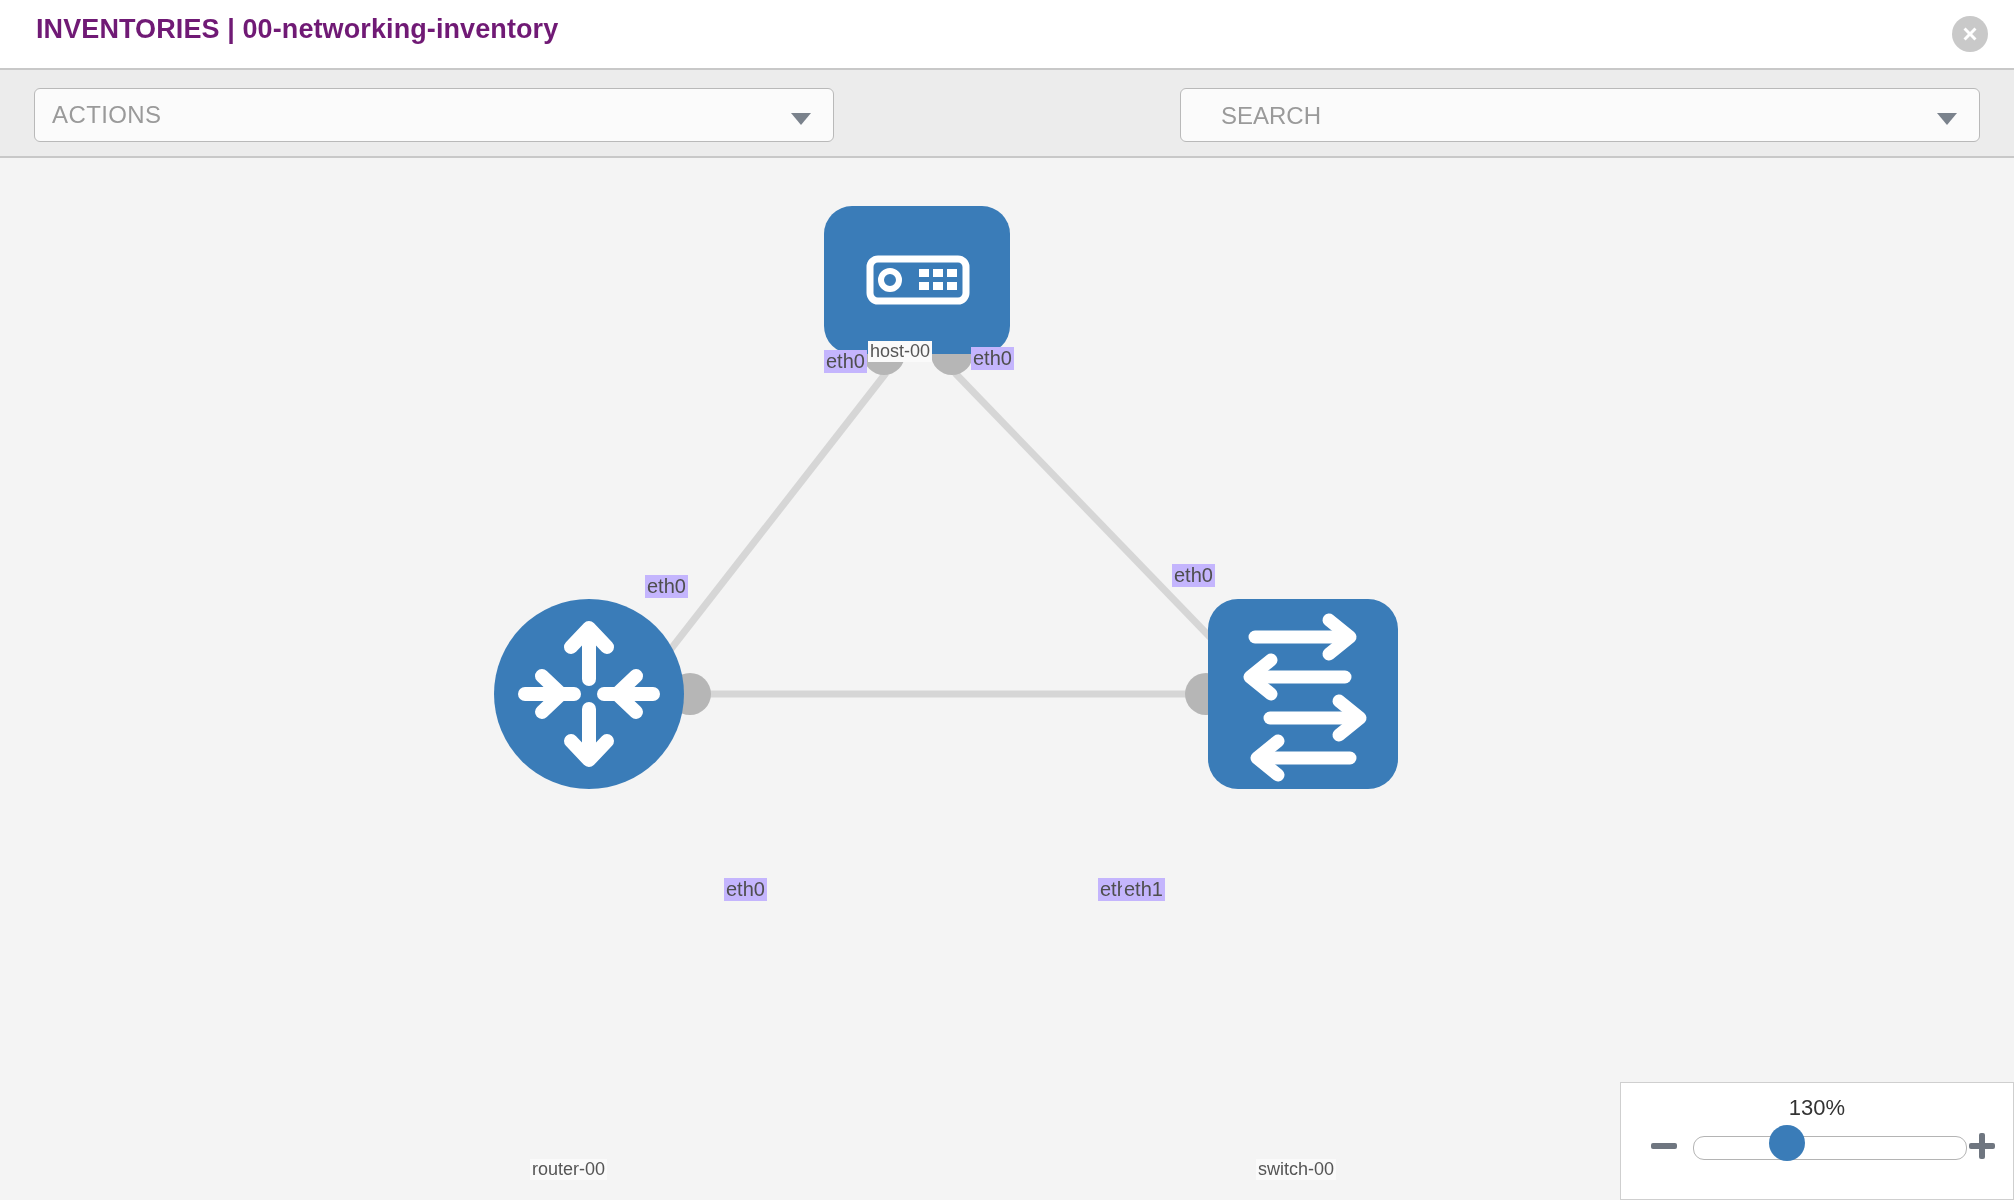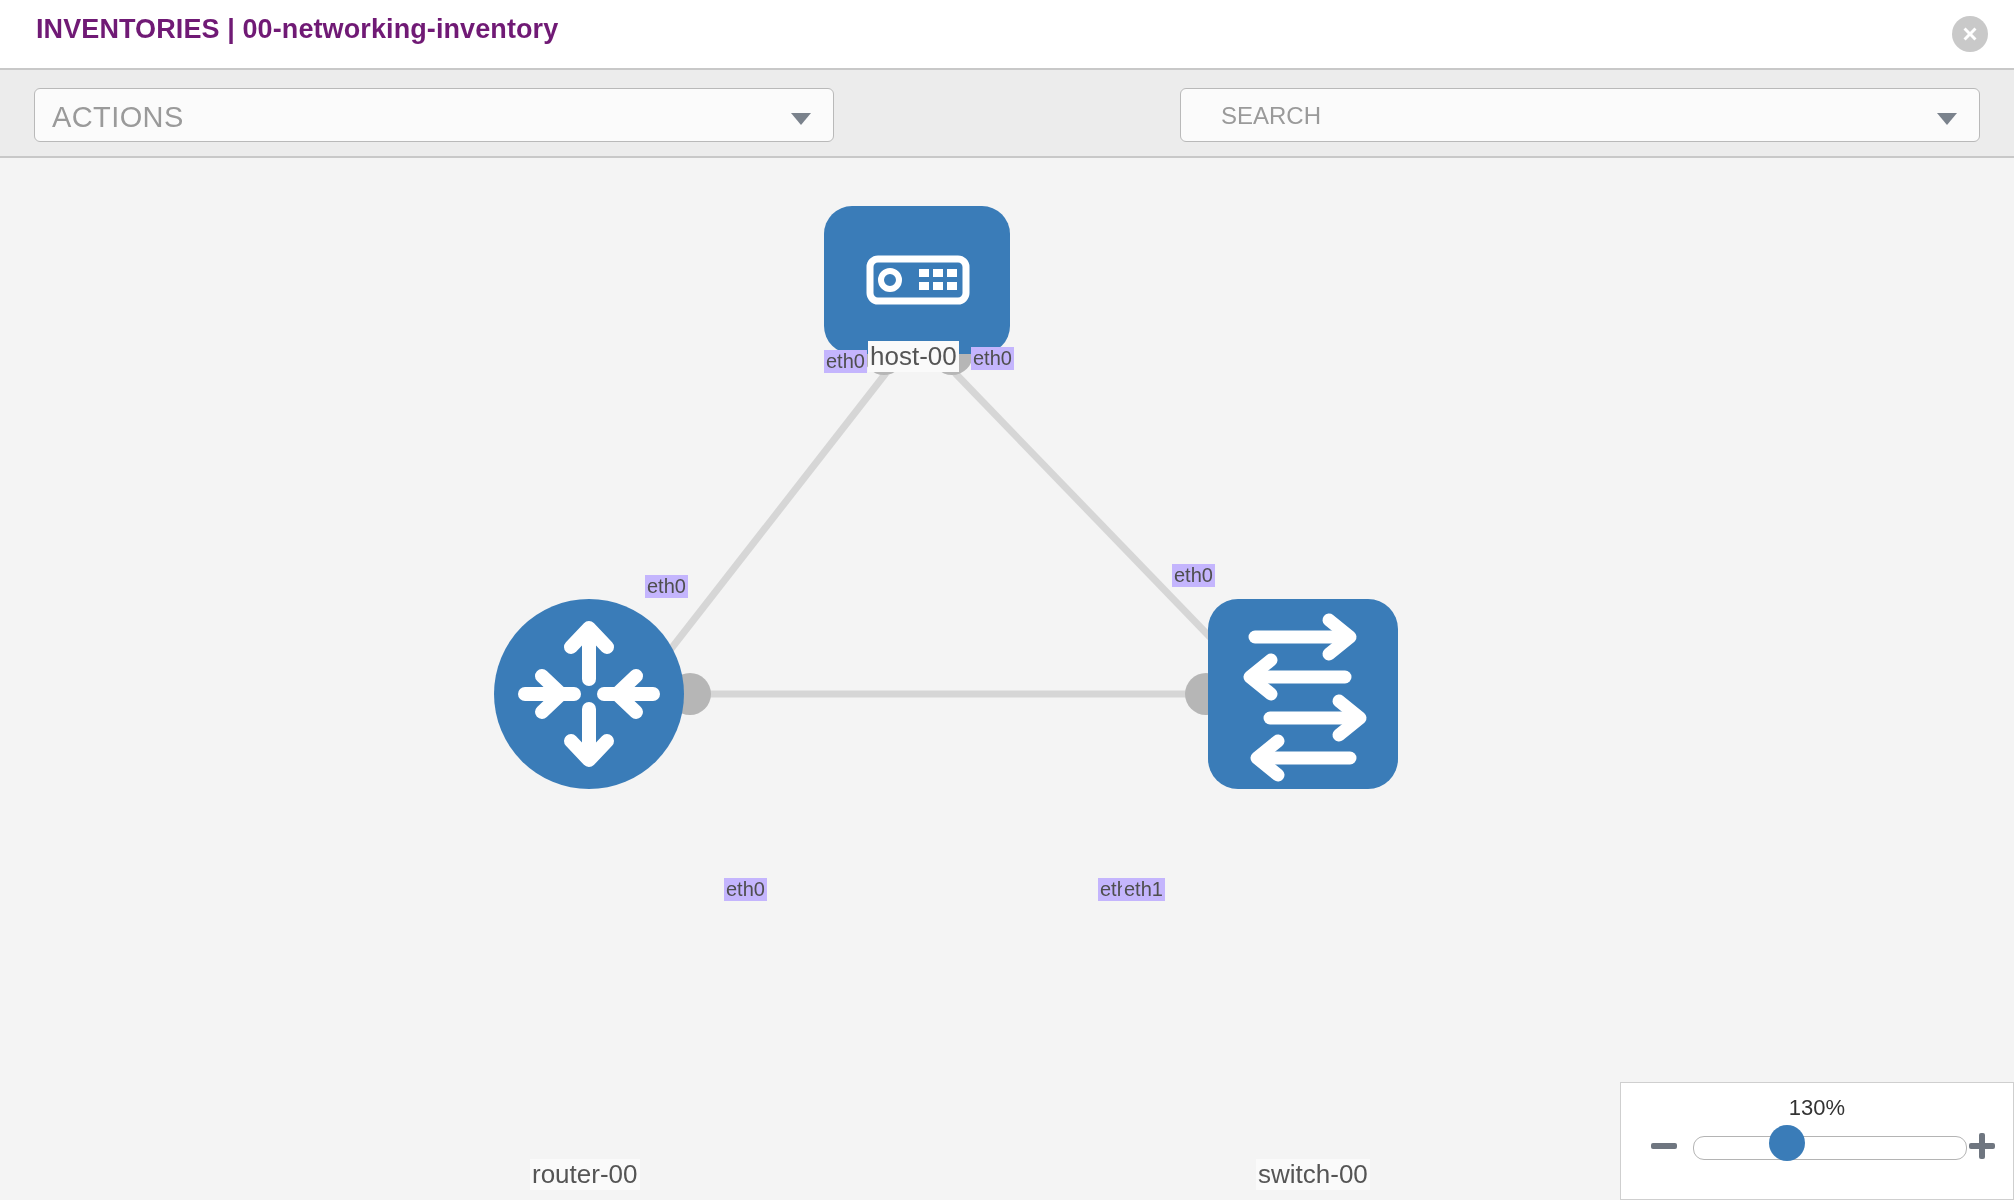--- a/index.html
+++ b/index.html
@@ -67,21 +67,21 @@
     background: #fbfbfb;
     border: 1px solid #b9b9b9;
     border-radius: 6px;
     box-sizing: border-box;
     cursor: pointer;
   }
   .actions-select .label {
     position: absolute;
     left: 17px;
     top: 12px;
-    font-size: 29px;
+    font-size: 24px;
     color: #9a9a9a;
     letter-spacing: 0.4px;
   }
   .caret {
     position: absolute;
     right: 22px;
     top: 24px;
     width: 0; height: 0;
     border-left: 10px solid transparent;
     border-right: 10px solid transparent;
@@ -135,21 +135,21 @@
   }
   .topology-svg {
     position: absolute;
     left: 0; top: 0;
     width: 2014px;
     height: 1042px;
   }
 
   .node-label {
     position: absolute;
-    font-size: 26px;
+    font-size: 18px;
     color: #555555;
     background: #fafafa;
     white-space: nowrap;
     padding: 0 2px;
   }
   .iface-label {
     position: absolute;
     font-size: 20px;
     color: #4e4e4e;
     background: #c4b5fd;

